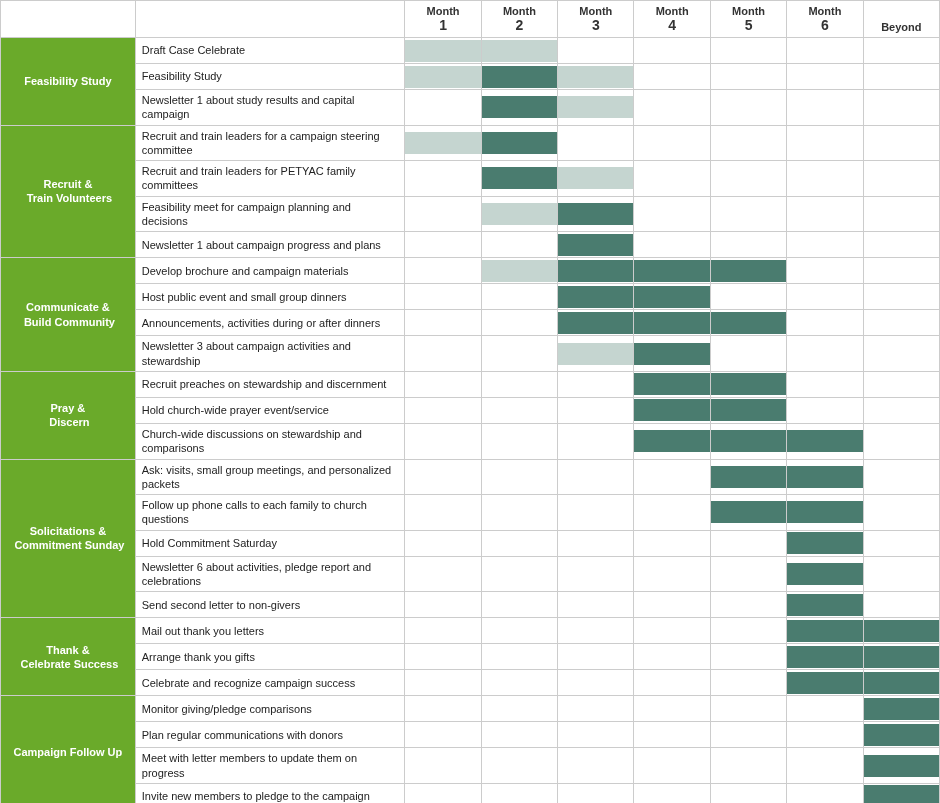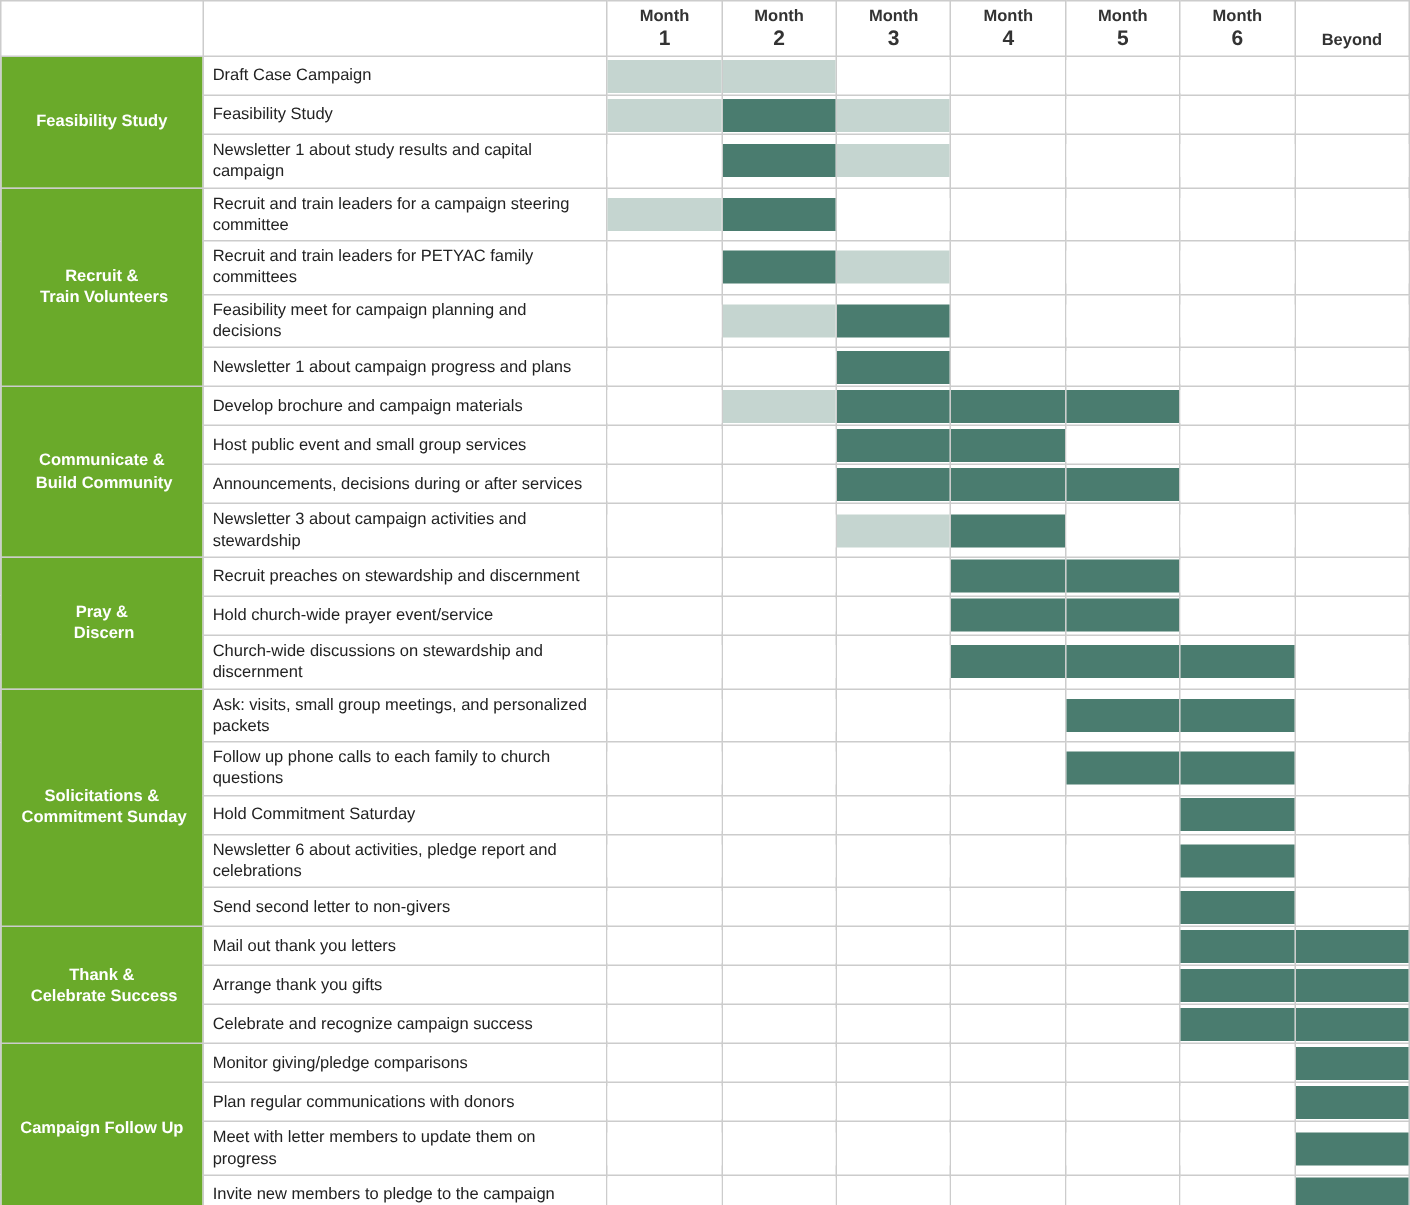--- a/index.html
+++ b/index.html
@@ -83,21 +83,21 @@
           <div class="header-num">6</div>
         </th>
         <th style="width:68px;">
           <div class="header-top">Beyond</div>
         </th>
       </tr>
     </thead>
     <tbody id="gantt-body">
     <tr>
           <td rowspan="3" class="label-col">Feasibility Study</td>
-          <td class="task-col">Draft Case Campaign</td>
+          <td class="task-col">Draft Case Celebrate</td>
           <td class="month-cell" style="padding: 0px;">
             <div class="full-cell bar-light"></div>
           </td>
           <td class="month-cell" style="padding: 0px;">
             <div class="full-cell bar-light"></div>
           </td>
           <td class="month-cell" style="padding: 0px;">
             <div class="full-cell bar-none"></div>
           </td>
           <td class="month-cell" style="padding: 0px;">
@@ -277,45 +277,45 @@
             <div class="full-cell bar-dark"></div>
           </td>
           <td class="month-cell" style="padding: 0px;">
             <div class="full-cell bar-none"></div>
           </td>
           <td class="month-cell" style="padding: 0px;">
             <div class="full-cell bar-none"></div>
           </td>
         </tr>
         <tr>
-          <td class="task-col">Host public event and small group services</td>
-          <td class="month-cell" style="padding: 0px;">
-            <div class="full-cell bar-none"></div>
-          </td>
-          <td class="month-cell" style="padding: 0px;">
-            <div class="full-cell bar-none"></div>
-          </td>
-          <td class="month-cell" style="padding: 0px;">
-            <div class="full-cell bar-dark"></div>
-          </td>
-          <td class="month-cell" style="padding: 0px;">
-            <div class="full-cell bar-dark"></div>
-          </td>
-          <td class="month-cell" style="padding: 0px;">
-            <div class="full-cell bar-none"></div>
-          </td>
-          <td class="month-cell" style="padding: 0px;">
-            <div class="full-cell bar-none"></div>
-          </td>
-          <td class="month-cell" style="padding: 0px;">
-            <div class="full-cell bar-none"></div>
-          </td>
-        </tr>
-        <tr>
-          <td class="task-col">Announcements, decisions during or after services</td>
+          <td class="task-col">Host public event and small group dinners</td>
+          <td class="month-cell" style="padding: 0px;">
+            <div class="full-cell bar-none"></div>
+          </td>
+          <td class="month-cell" style="padding: 0px;">
+            <div class="full-cell bar-none"></div>
+          </td>
+          <td class="month-cell" style="padding: 0px;">
+            <div class="full-cell bar-dark"></div>
+          </td>
+          <td class="month-cell" style="padding: 0px;">
+            <div class="full-cell bar-dark"></div>
+          </td>
+          <td class="month-cell" style="padding: 0px;">
+            <div class="full-cell bar-none"></div>
+          </td>
+          <td class="month-cell" style="padding: 0px;">
+            <div class="full-cell bar-none"></div>
+          </td>
+          <td class="month-cell" style="padding: 0px;">
+            <div class="full-cell bar-none"></div>
+          </td>
+        </tr>
+        <tr>
+          <td class="task-col">Announcements, activities during or after dinners</td>
           <td class="month-cell" style="padding: 0px;">
             <div class="full-cell bar-none"></div>
           </td>
           <td class="month-cell" style="padding: 0px;">
             <div class="full-cell bar-none"></div>
           </td>
           <td class="month-cell" style="padding: 0px;">
             <div class="full-cell bar-dark"></div>
           </td>
           <td class="month-cell" style="padding: 0px;">
@@ -398,21 +398,21 @@
             <div class="full-cell bar-dark"></div>
           </td>
           <td class="month-cell" style="padding: 0px;">
             <div class="full-cell bar-none"></div>
           </td>
           <td class="month-cell" style="padding: 0px;">
             <div class="full-cell bar-none"></div>
           </td>
         </tr>
         <tr>
-          <td class="task-col">Church-wide discussions on stewardship and discernment</td>
+          <td class="task-col">Church-wide discussions on stewardship and comparisons</td>
           <td class="month-cell" style="padding: 0px;">
             <div class="full-cell bar-none"></div>
           </td>
           <td class="month-cell" style="padding: 0px;">
             <div class="full-cell bar-none"></div>
           </td>
           <td class="month-cell" style="padding: 0px;">
             <div class="full-cell bar-none"></div>
           </td>
           <td class="month-cell" style="padding: 0px;">

